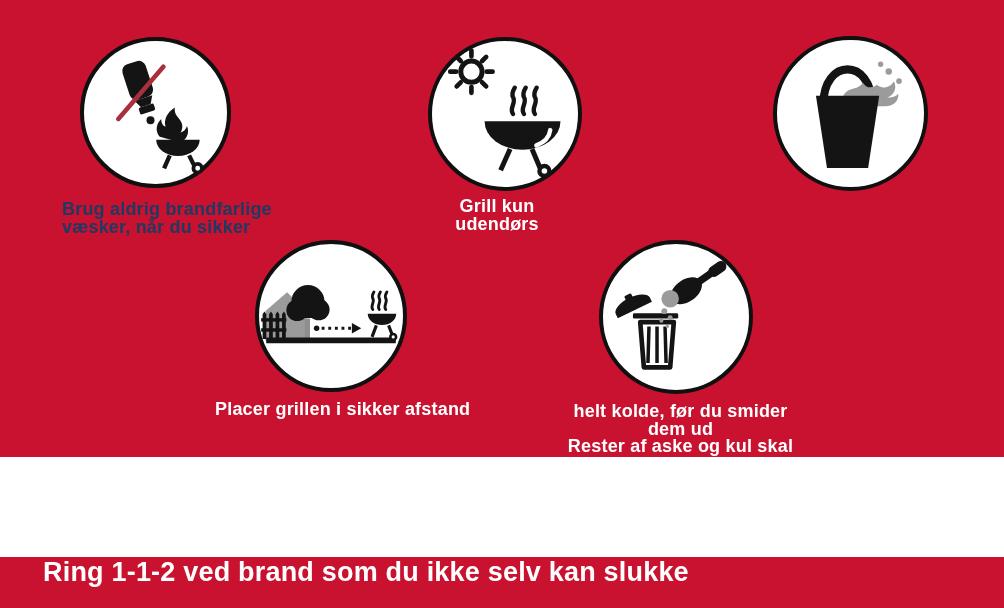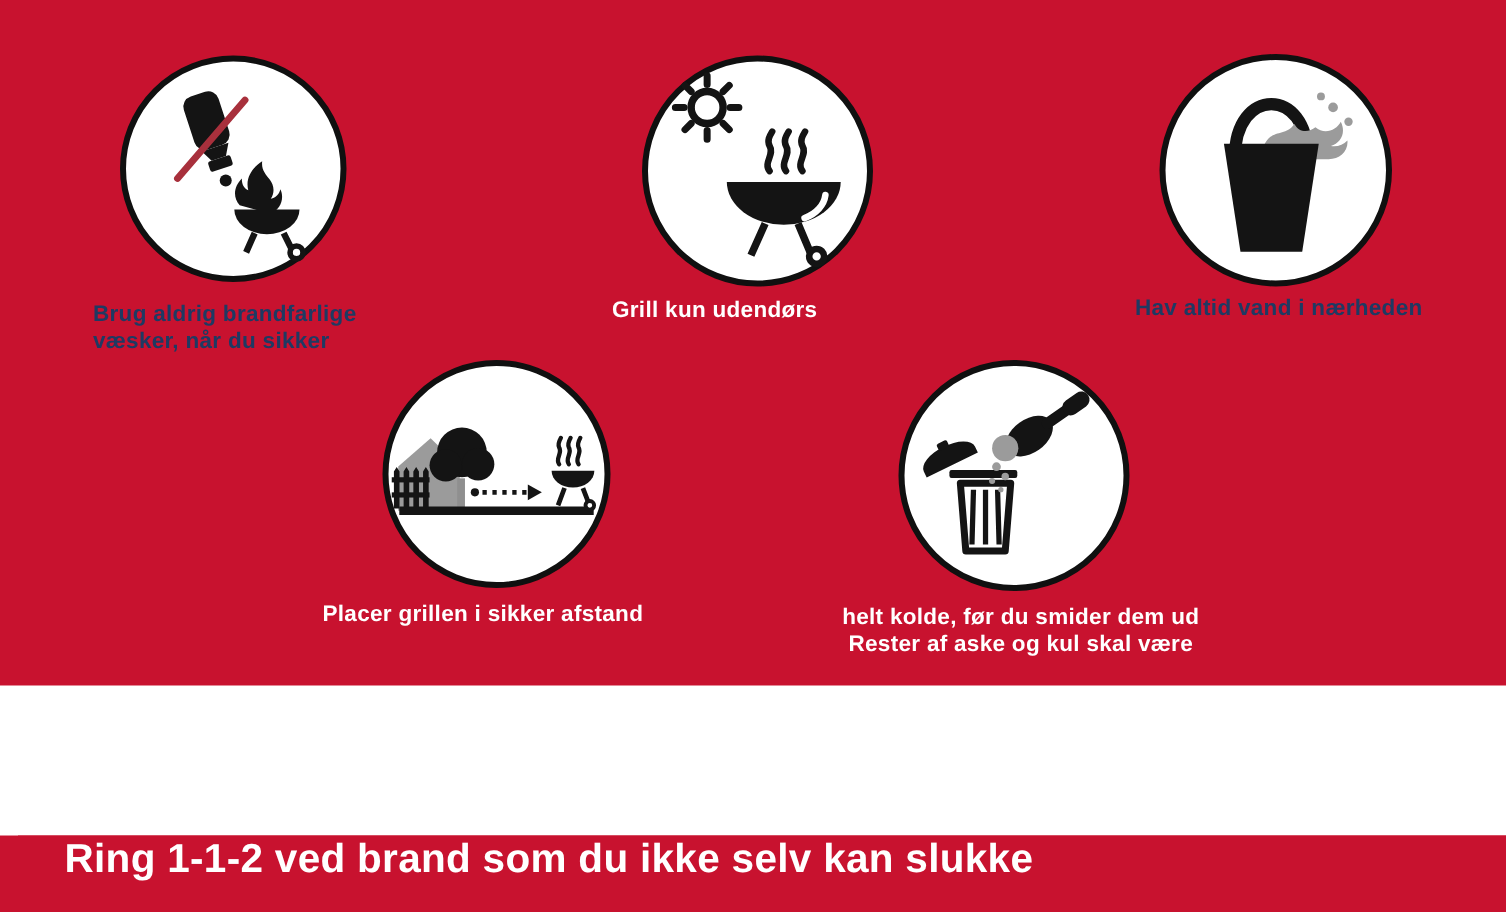--- a/index.html
+++ b/index.html
@@ -11,26 +11,26 @@
   .tip-circle {
     position:absolute; background:#fff; border:4px solid #101010;
     border-radius:50%; box-sizing:border-box;
   }
   .tip-circle svg { width:100%; height:100%; display:block; }
   .c1{left:80px;  top:37px;  width:151px; height:151px;}
   .c2{left:428px; top:37px;  width:154px; height:154px;}
   .c3{left:773px; top:36px;  width:155px; height:155px;}
   .c4{left:255px; top:240px; width:152px; height:152px;}
   .c5{left:599px; top:240px; width:154px; height:154px;}
-  .caption { position:absolute; font-weight:bold; font-size:15px; line-height:17.5px; letter-spacing:0.2px; }
+  .caption { position:absolute; font-weight:bold; font-size:18px; line-height:17.5px; letter-spacing:0.2px; }
   .caption span { display:block; }
   .navy  { color:#1E3A63; }
   .white { color:#ffffff; }
   .cap1{left:62px;  top:201px;}
-  .cap2{left:408px; top:198px; width:154px; }
+  .cap2{left:420px; top:198px; width:154px; text-align:center;}
   .cap3{left:750px; top:197px; width:205px; text-align:center;}
   .cap4{left:215px; top:401px;text-align:right;}
   .cap5{left:558px; top:403px; width:245px; text-align:center;}
   .white-band { position:absolute; left:0; top:457px; width:1004px; height:100px; background:#ffffff; }
   .red-bar {
     position:absolute; left:12px; top:557px; width:1004px; height:51px;
     background:#C8122F; display:flex; 
     padding-left:31px; box-sizing:border-box;
   }
   .red-bar .emg { color:#fff; font-weight:bold; font-size:27px; letter-spacing:0.2px; }
@@ -82,24 +82,20 @@
     <svg viewBox="0 0 100 100">
       <path d="M31.5 44 C31.5 12 64.5 12 64.5 44" fill="none" stroke="#141414" stroke-width="5.5"></path>
       <g fill="#9B9B9B">
         <path d="M45 38 c4 -7 9 -3 13.5 -9 c2 4 6.5 4 9.5 1.5 c4 3.5 9.5 1.5 11.5 -2.5 c2.5 5 0 9.5 -4.5 11 c3 0.5 5.5 -0.5 7.5 -2.5 c0.5 5 -3.5 8.5 -8.5 8.5 l-29 0 z"></path>
         <circle cx="76" cy="21.5" r="2.2"></circle>
         <circle cx="83" cy="28" r="1.9"></circle>
         <circle cx="70.5" cy="16.5" r="1.8"></circle>
       </g>
       <path fill="#141414" d="M26.5 38 L69.5 38 L62 87 L34 87 Z"></path>
     </svg>
-  </div>
-  <div class="caption navy cap3">
-    <span>Hav altid vand i nærheden</span>
-    <span></span>
   </div>
 
   <div class="tip-circle c4">
     <svg viewBox="0 0 100 100">
       <polygon points="4.5,67 4.5,46.5 19.5,33.5 33,46.5 33,67" fill="#9B9B9B"></polygon>
       <rect x="31.8" y="52" width="3.6" height="14" fill="#8F8F8F"></rect>
       <g fill="#141414">
         <circle cx="34" cy="40" r="11.5"></circle>
         <circle cx="26.5" cy="46" r="7.5"></circle>
         <circle cx="41.5" cy="45.5" r="7.5"></circle>

